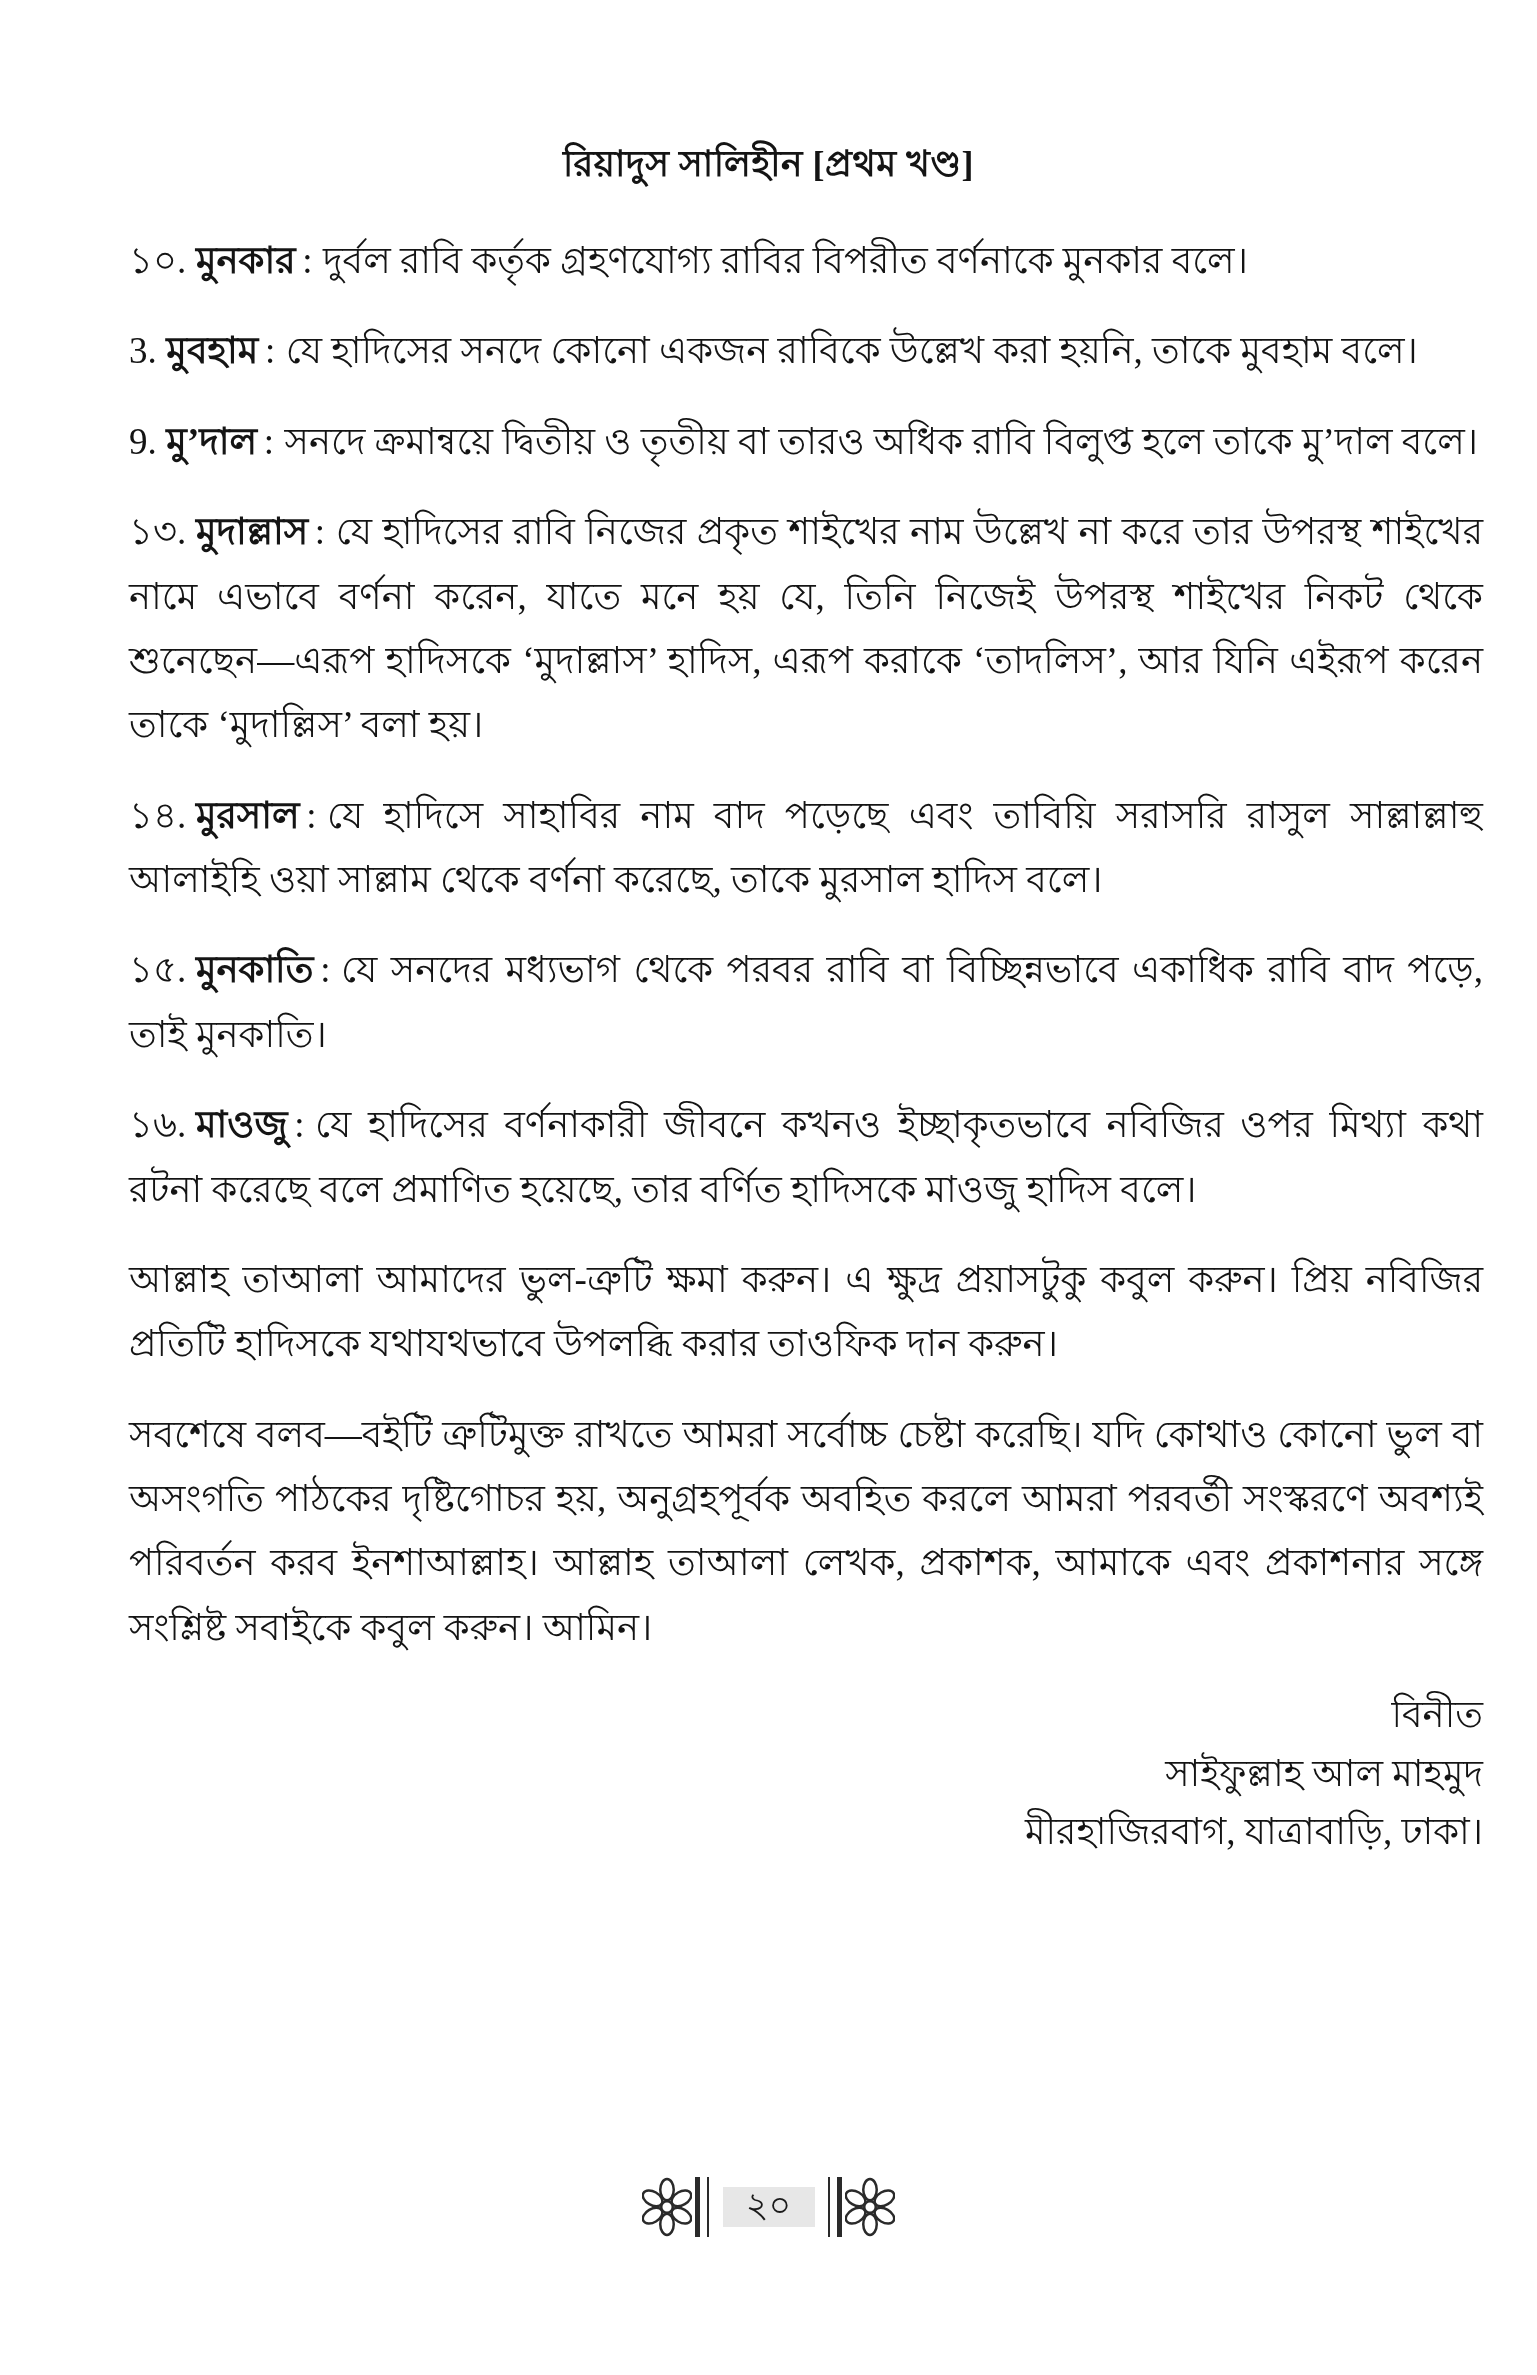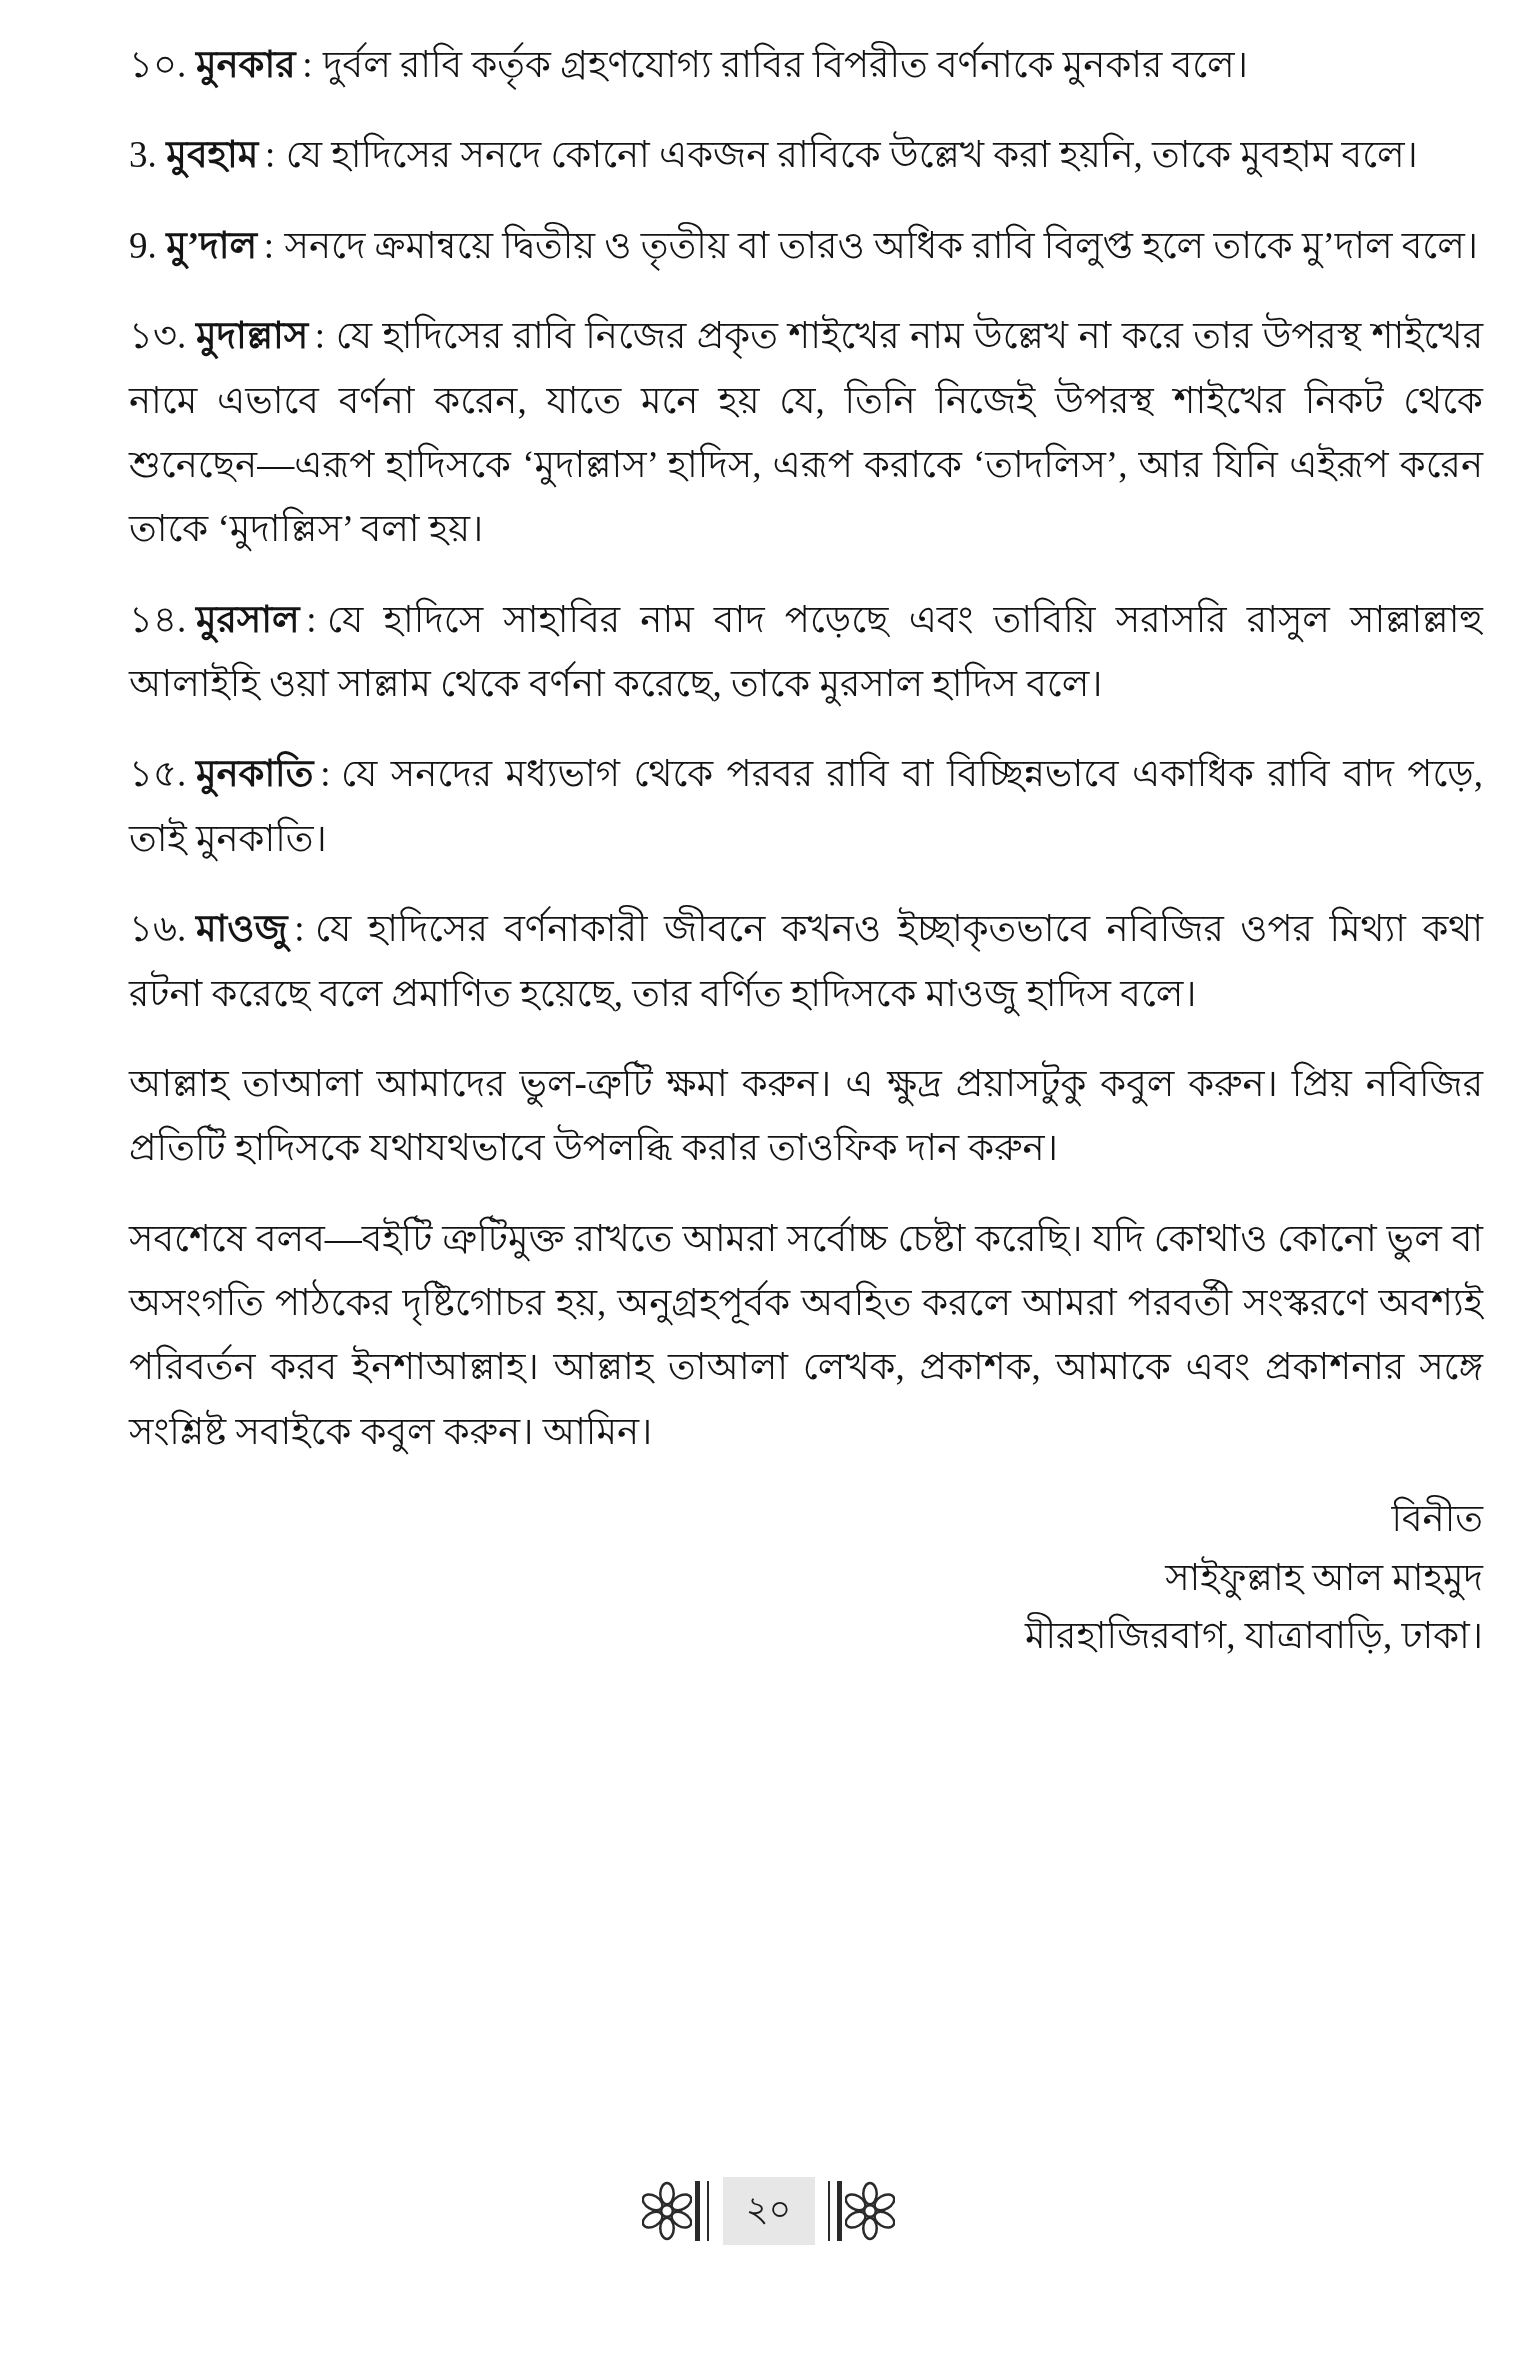--- a/index.html
+++ b/index.html
@@ -78,34 +78,37 @@
     border-right: 2.9px solid #2a2a2a;
     margin: 0 3.8px;
   }
   .dbar.rside {
     border-left-width: 2.9px;
     border-right-width: 5.8px;
   }
   .pagebox {
     background: #e7e7e7;
     min-width: 92px;
-    height: 68px;
+    height: 40px;
     margin: 0 9.6px;
     display: flex;
     align-items: center;
     justify-content: center;
     font-size: 35px;
     color: #1a1a1a;
   }
 </style>
 </head>
 <body>
 
 <div class="page">
 
+  <div class="header">
+    <span>রিয়াদুস সালিহীন [প্রথম খণ্ড]</span>
+  </div>
 
   <main class="content">
 
     <p><span class="num">১০.</span><span class="term">মুনকার</span><span class="sep">:</span><span>দুর্বল রাবি কর্তৃক গ্রহণযোগ্য রাবির বিপরীত বর্ণনাকে মুনকার বলে।</span></p>
 
     <p><span class="num">3.</span><span class="term">মুবহাম</span><span class="sep">:</span><span>যে হাদিসের সনদে কোনো একজন রাবিকে উল্লেখ করা হয়নি, তাকে মুবহাম বলে।</span></p>
 
     <p><span class="num">9.</span><span class="term">মু’দাল</span><span class="sep">:</span><span>সনদে ক্রমান্বয়ে দ্বিতীয় ও তৃতীয় বা তারও অধিক রাবি বিলুপ্ত হলে তাকে মু’দাল বলে।</span></p>
 
     <p><span class="num">১৩.</span><span class="term">মুদাল্লাস</span><span class="sep">:</span><span>যে হাদিসের রাবি নিজের প্রকৃত শাইখের নাম উল্লেখ না করে তার উপরস্থ শাইখের নামে এভাবে বর্ণনা করেন, যাতে মনে হয় যে, তিনি নিজেই উপরস্থ শাইখের নিকট থেকে শুনেছেন—এরূপ হাদিসকে ‘মুদাল্লাস’ হাদিস, এরূপ করাকে ‘তাদলিস’, আর যিনি এইরূপ করেন তাকে ‘মুদাল্লিস’ বলা হয়।</span></p>

